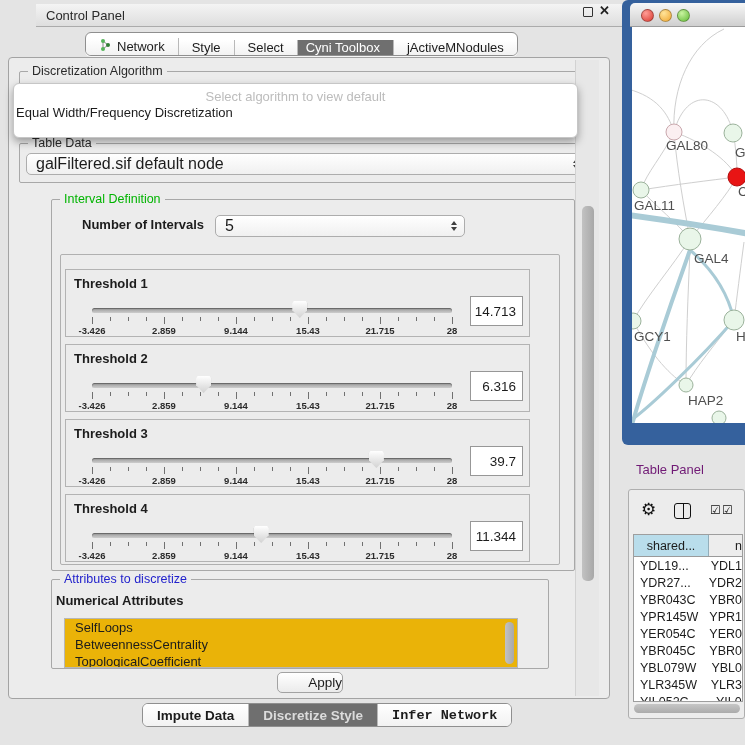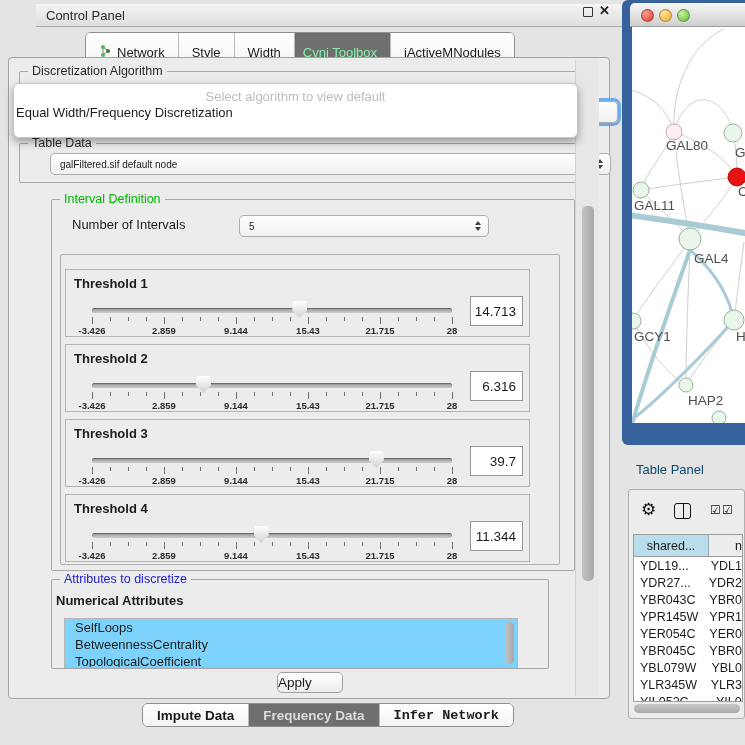--- a/index.html
+++ b/index.html
@@ -13,40 +13,40 @@
   
   .cp-titlebar { left:0; top:4px; width:618px; height:23px;
     background:linear-gradient(#f4f4f4,#dedede); border-bottom:1px solid #ababab;
     display:flex; align-items:center;margin-left:36px; }
   .cp-title { font-size:13px; padding-left:10px; color:#2a2a2a; }
   .win-float { left:583px; top:7px; width:10px; height:10px; border:1.6px solid #333; border-radius:1px; }
   .win-close { left:599px; top:3px; font-size:13px; font-weight:bold; color:#222; }
 
   
   .toptabs { left:85px; top:32px; display:flex; border:1px solid #8f8f8f; border-radius:6px;
-    overflow:hidden; background:#fff; height:40px; box-shadow:0 1px 0 rgba(255,255,255,.7); }
+    overflow:hidden; background:#fff; height:24px; box-shadow:0 1px 0 rgba(255,255,255,.7);align-items:flex-end; }
   .toptab { display:flex; align-items:center; gap:5px; padding:0 13px; font-size:13px;
     background:linear-gradient(#ffffff,#f2f2f2); border-right:1px solid #b9b9b9; white-space:nowrap; }
   .toptab:last-child { border-right:none; }
-  .toptab.sel { background:#6f6f6f; color:#86efac;padding-left:8px; }
+  .toptab.sel { background:#6f6f6f; color:#ffffff;padding-left:8px; }
 
   
   .main-panel { left:8px; top:57px; width:602px; height:642px; background:#ececec;
     border:1px solid #a3a3a3; border-radius:4px; }
 
   .group { position:absolute; border:1px solid #a8a8a8; border-radius:2px; }
   .glabel { position:absolute; top:-8px; left:8px; background:#ececec; padding:0 4px;
     font-size:12.5px; white-space:nowrap; }
   .glabel.green { color:#00b400; }
   .glabel.blue  { color:#2222cc; }
   .glabel.dark  { color:#2a2a2a; }
 
   .combo { position:absolute; height:22px; border:1px solid #ადად; border:1px solid #adadad; border-radius:5px;
-    background:linear-gradient(#ffffff,#f0f0f0); font-size:10px; display:flex; align-items:center;
-    padding:0 20px 0 9px;margin-left:24px; }
+    background:linear-gradient(#ffffff,#f0f0f0); font-size:16px; display:flex; align-items:center;
+    padding:0 20px 0 9px; }
   .stepper { position:absolute; right:7px; top:50%; transform:translateY(-50%);
     display:flex; flex-direction:column; gap:2px; }
   .stepper i { display:block; width:0; height:0; border-left:3.5px solid transparent; border-right:3.5px solid transparent; }
   .stepper .up   { border-bottom:4px solid #3f3f3f; }
   .stepper .down { border-top:4px solid #3f3f3f; }
   .focus-ring { box-shadow:0 0 0 3px rgba(100,165,230,.9); }
 
   
   .popup { position:absolute; left:4px; top:25px; width:565px; height:55px; background:#fff;
     border:1px solid #c6c6c6; border-radius:6px; box-shadow:0 4px 9px rgba(0,0,0,.35); z-index:6; }
@@ -64,48 +64,48 @@
     clip-path:polygon(10% 0,90% 0,100% 14%,100% 55%,50% 100%,0 55%,0 14%);
     background:linear-gradient(#ffffff,#d2d2d2); filter:drop-shadow(0 1px 1px rgba(0,0,0,.5)); }
   .tick { position:absolute; top:47px; width:1px; background:#707070; }
   .tick.minor { height:4px; } .tick.major { height:7px; }
   .t-ticklab { position:absolute; top:55px; font-size:9.5px; font-weight:bold; color:#2b2b2b;
     transform:translateX(-50%); white-space:nowrap; }
   .t-value { position:absolute; right:6px; top:26px; width:53px; height:30px; border:1px solid #979797;
     background:#fff; font-size:13.5px; text-align:right; padding:7px 6px 0 0; }
 
   
-  .attr-list { position:absolute; left:12px; top:38px; width:454px; height:50px; background:#7dd3fc;
+  .attr-list { position:absolute; left:12px; top:38px; width:454px; height:50px; background:#eab308;
     border:1px solid #b7b7b7; overflow:hidden; }
   .attr-item { font-size:13px; line-height:17px; padding-left:10px; white-space:nowrap; }
   .vscroll-thumb { position:absolute; border-radius:5px; background:linear-gradient(90deg,#c2c2c2,#a8a8a8); }
 
   .apply-btn { left:268px; top:614px; width:66px; height:21px; border:1px solid #a2a2a2; border-radius:5px;
-    background:linear-gradient(#ffffff,#ebebeb); font-size:13.5px; text-align:left; padding-top:2px; }
+    background:linear-gradient(#ffffff,#ebebeb); font-size:13.5px; text-align:right; padding-top:2px; }
 
   
   .bottabs { left:142px; top:703px; display:flex; border:1px solid #8f8f8f; border-radius:6px;
     overflow:hidden; background:#fff; height:24px; }
   .bottab { display:flex; align-items:center; padding:0 14px; font-size:13.5px; font-weight:bold;
     background:linear-gradient(#ffffff,#f2f2f2); border-right:1px solid #b9b9b9; white-space:nowrap; }
   .bottab:last-child { border-right:none;font-family:Liberation Mono, monospace; }
   .bottab.sel { background:#6f6f6f; color:#dcdcdc; }
 
   
   .net-win { left:622px; top:0; width:123px; height:445px; background:#35619d; border-radius:6px 0 0 6px; }
   .net-titlebar { left:630px; top:3px; width:115px; height:24px; border-radius:5px 0 0 0;
     background:linear-gradient(#f7f7f7,#cfcfcf); border-bottom:1px solid #9b9b9b; }
   .light { position:absolute; top:6px; width:13px; height:13px; border-radius:50%; border:1px solid rgba(0,0,0,.3); }
   .light.red    { left:11px; background:radial-gradient(circle at 35% 30%, #ff9d96, #d93a30); }
   .light.yellow { left:29px; background:radial-gradient(circle at 35% 30%, #ffe49a, #f0a62f); }
   .light.green  { left:47px; background:radial-gradient(circle at 35% 30%, #c9f3a0, #62bb36); }
   .net-canvas { left:632px; top:27px; width:113px; height:396px; background:#fff; }
 
   
-  .tp-title { left:622px; top:455px; width:123px; height:28px; font-size:13px; color:#0c4a6e;
+  .tp-title { left:622px; top:455px; width:123px; height:28px; font-size:13px; color:#701a75;
     display:flex; align-items:center; padding-left:14px; }
   .tp-box { left:628px; top:489px; width:117px; height:230px; background:#ececec;
     border:1px solid #aeaeae; border-radius:3px; }
   .gear { position:absolute; left:12px; top:9px; font-size:17px; color:#111; }
   .split-icon { position:absolute; left:45px; top:13px; width:17px; height:16px;
     border:1.8px solid #111; border-radius:3px; }
   .split-icon:before { content:""; position:absolute; left:50%; top:0; width:1.8px; height:100%; background:#111; }
   .cbx { position:absolute; top:13px; font-size:12px; color:#111; }
   .tp-table { position:absolute; left:4px; top:44px; width:110px; height:168px; background:#fff;
     border:1px solid #9e9e9e; overflow:hidden; }
@@ -136,21 +136,21 @@
           <circle cx="4" cy="3" r="2" fill="#56b45a"></circle>
           <circle cx="4" cy="11" r="2" fill="#56b45a"></circle>
           <circle cx="9" cy="7" r="2" fill="#2e7d32"></circle>
         </svg></span>
       <span>Network</span>
     </div>
     <div class="toptab">
       <span>Style</span>
     </div>
     <div class="toptab">
-      <span>Width</span>
+      <span>Select</span>
     </div>
     <div class="toptab sel">
       <span>Cyni Toolbox</span>
     </div>
     <div class="toptab">
       <span>jActiveMNodules</span>
     </div>
   </div>
 
 <div class="abs main-panel">
@@ -171,21 +171,21 @@
       <span>galFiltered.sif default node</span>
       <span class="stepper">
           <i class="up"></i>
           <i class="down"></i>
         </span>
     </div>
   </div>
 
   <div class="group" style="left:42px; top:141px; width:524px; height:372px;">
     <span class="glabel green">Interval Definition</span>
-    <div style="position:absolute; left:20px; top:17px; font-size:13px; font-weight:normal;">Number of Intervals</div>
+    <div style="position:absolute; left:30px; top:17px; font-size:13px; font-weight:bold;">Number of Intervals</div>
     <div class="combo" style="left:163px; top:15px; width:250px;">
       <span>5</span>
       <span class="stepper">
           <i class="up"></i>
           <i class="down"></i>
         </span>
     </div>
 
     <div class="group" style="left:8px; top:54px; width:500px; height:311px; border-color:#b0b0b0;">
       <div class="t-stack" id="threshold-stack">
@@ -338,21 +338,21 @@
 
   <div class="abs apply-btn">Apply</div>
 
   <div style="position:absolute; left:566px; top:2px; width:24px; height:636px; background:#e7e7e7; border-left:1px solid #d2d2d2;">
     <div class="vscroll-thumb" style="left:6px; top:146px; width:12px; height:375px;"></div>
   </div>
 </div>
 
 <div class="abs bottabs" id="bottom-tabs">
     <div class="bottab">Impute Data</div>
-    <div class="bottab sel">Frequency Data</div>
+    <div class="bottab sel">Discretize Style</div>
     <div class="bottab">Infer Network</div>
   </div>
 
 <div class="abs net-win"></div>
 <div class="abs net-titlebar">
   <div class="light red"></div>
   <div class="light yellow"></div>
   <div class="light green"></div>
 </div>
 <div class="abs net-canvas">

